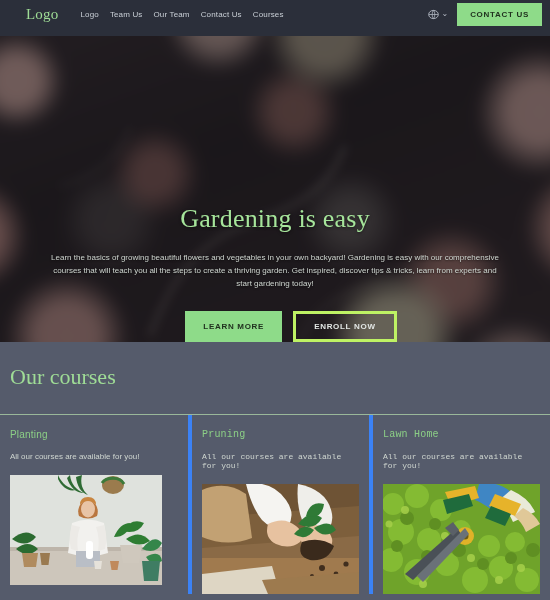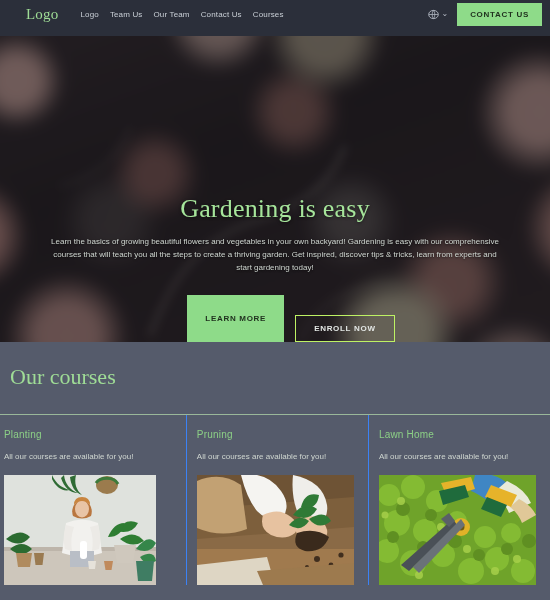--- a/index.html
+++ b/index.html
@@ -84,57 +84,57 @@
     align-items: center; justify-content: flex-end;
     padding-top: 98px;
   }
   .hero-title {
     font-family: "Liberation Serif", serif;
     font-size: 26px; color: #a6e59b;
     letter-spacing: .2px; font-weight: normal;
     text-shadow: 0 1px 3px rgba(0,0,0,.5);
   }
   .hero-sub {
-    margin-top: 12px;
+    margin-top: 18px;
     width: 460px; text-align: center;
     font-size: 8px; line-height: 1.62;
     color: #cfd6d0;
     text-shadow: 0 1px 2px rgba(0,0,0,.55);
   }
   .hero-actions {
     margin-top: 20px; display: flex; gap: 11px; padding-left: 32px;
   }
   .btn-learn {
     background: #8edb89; color: #21321f;
     font-size: 8px; font-weight: bold; letter-spacing: .7px;
     padding: 8px 18px; border: none; cursor: pointer;
   }
   .btn-enroll {
     background: transparent; color: #e2e6e4;
     font-size: 8px; font-weight: bold; letter-spacing: .7px;
-    padding: 8px 18px; border: 1px solid #bef264; cursor: pointer; margin-top: 20px;
+    padding: 8px 18px; border: 3px solid #bef264; cursor: pointer;
   }
 
   
   .courses { position: relative; background: #555b6b; padding: 0 0 0 0; }
   .courses-title {
     font-family: "Liberation Serif", serif;
     font-size: 22px; color: #9fdc96; font-weight: normal;
     padding: 22px 12px 0 10px;
   }
   .cards {
     display: flex; margin-top: 24px;
     border-top: 1px solid #9ab89a;
-    padding-left: 4px;
+    padding-left: 10px;
   }
   .card {
     width: 186px; position: relative;
     padding: 14px 10px 0 0;
   }
-  .card + .card { border-left: 1px solid #3b82f6; padding-left: 10px; }
+  .card + .card { border-left: 4px solid #3b82f6; padding-left: 10px; font-family: Liberation Mono, monospace; }
   .card-title {
     font-size: 10px; color: #8ccf86; letter-spacing: .2px;
   }
   .card-desc {
     margin-top: 12px; font-size: 8px; color: #cfd6d0;
   }
   .card-media {
     margin-top: 14px; width: 152px; height: 110px;
     overflow: hidden; position: relative;
     background: #29323a;

